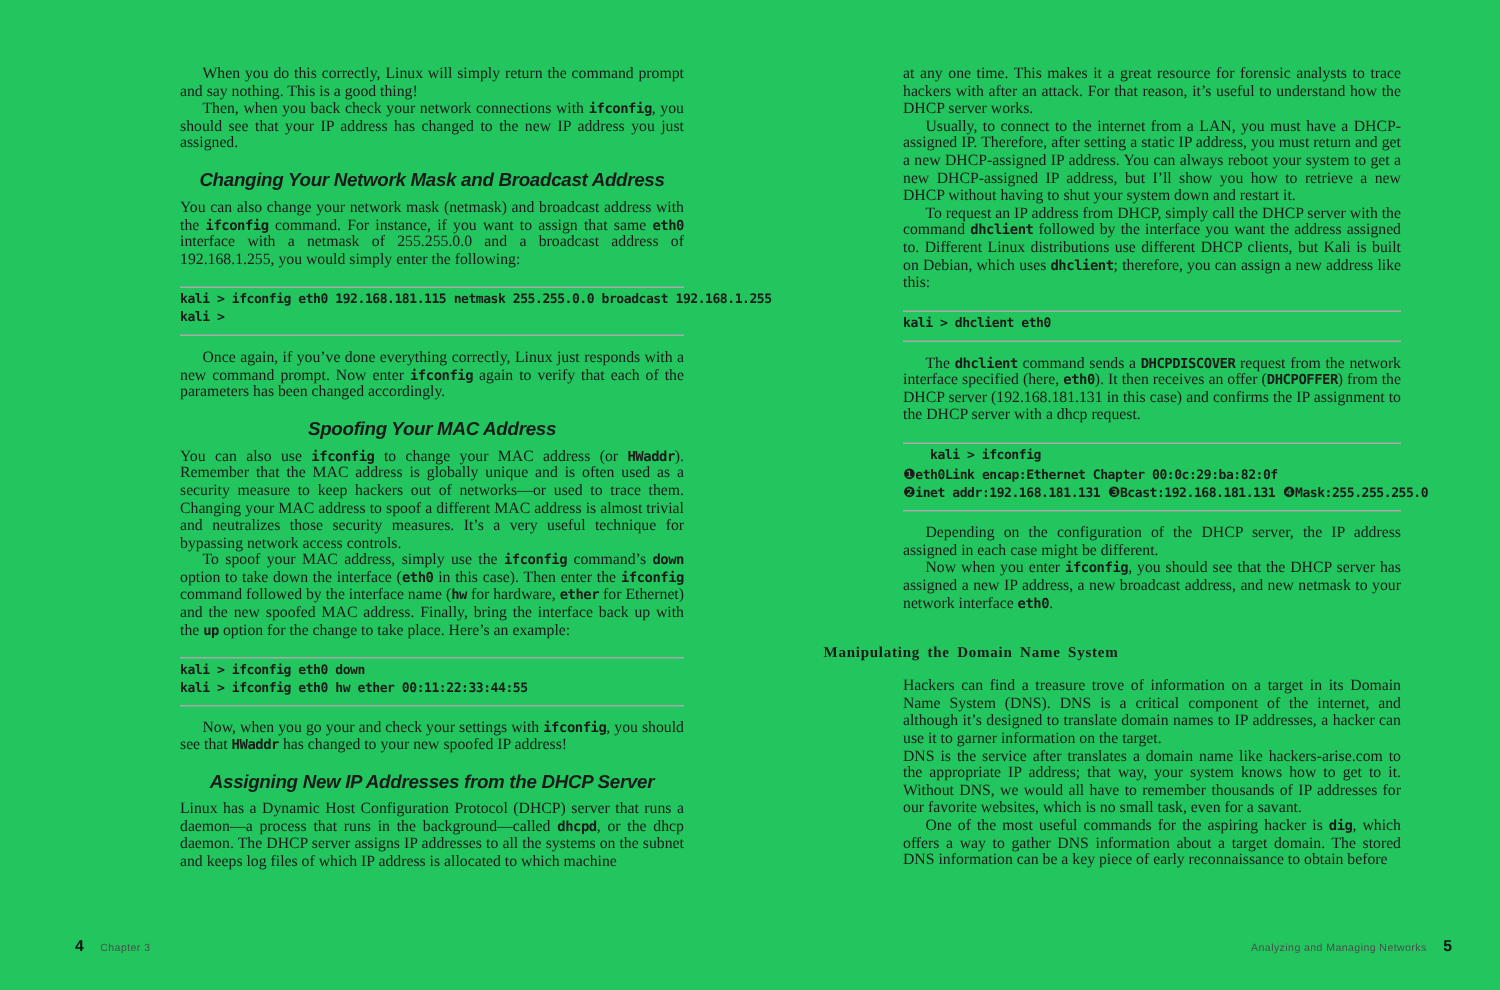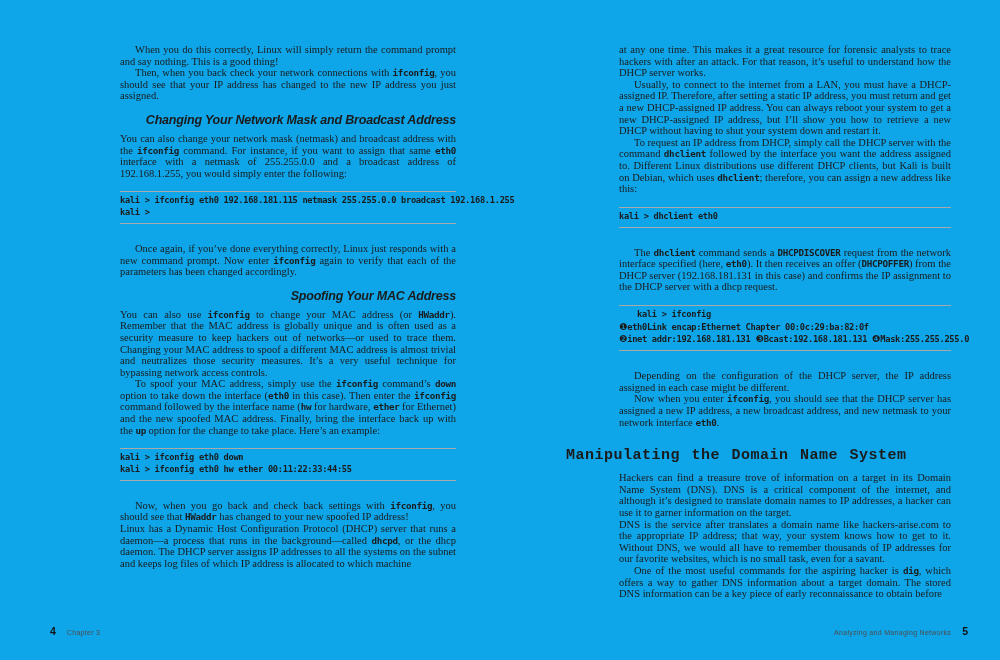--- a/index.html
+++ b/index.html
@@ -1,42 +1,42 @@
 <!DOCTYPE html>
 <html><head>
 <meta charset="utf-8">
 <style>
   html,body { margin:0; padding:0; background:#ffffff; }
   .spread {
-    position:relative; width:1000px; height:660px; background:#0ea5e9;
+    position:relative; width:1000px; height:660px; background:#22c55e;
     font-family:"Liberation Serif", serif; color:#1b1b1b; overflow:hidden;
   }
   .column {
     position:absolute; top:44px; font-size:10.5px; line-height:11.6px;
     text-align:justify; color:#1b1b1b;
   }
   .col-left  { left:120px; width:336px; }
-  .col-right { left:619px; width:332px; }
+  .col-right { left:602px; width:332px; }
 
   .para { margin:0; }
   .para.indent { text-indent:15px; }
 
   .bhead {
     font-family:"Liberation Sans", sans-serif; font-weight:bold; font-style:italic;
     font-size:12.5px; line-height:14px; margin:11px 0 6px 0; letter-spacing:-0.2px;
-    text-align:right;
+    text-align:center;
   }
   .ahead {
-    font-family:Liberation Mono, monospace; font-weight:bold;
-    font-size:15px; line-height:18px; margin:19px 0 7px -53px;
+    font-family:Liberation Serif, serif; font-weight:bold;
+    font-size:10px; line-height:18px; margin:19px 0 7px -53px;
     letter-spacing:0.5px; word-spacing:2px; text-align:left;
   }
   .codeblock {
     border-top:1px solid #a9a9a9; border-bottom:1px solid #a9a9a9;
-    margin:12px 0 19px 0; padding:3px 0 4px 0;
+    margin:12px 0 9px 0; padding:3px 0 4px 0;
     font-family:"DejaVu Sans Mono", monospace; font-weight:bold;
     font-size:8.7px; line-height:11.8px; text-align:left; letter-spacing:-0.3px;
   }
   .codeline { white-space:nowrap; }
   .codeline.ind { padding-left:18px; }
   .seg-c {
     font-family:"DejaVu Sans Mono", monospace; font-weight:bold;
     font-size:0.88em; letter-spacing:-0.3px;
   }
   .seg-i { }
@@ -70,21 +70,22 @@
         <div class="codeline"><span class="seg">kali &gt;</span></div>
       </div>
       <p class="para indent"><span class="seg">Once again, if you’ve done everything correctly, Linux just responds with a new command prompt. Now enter </span><span class="seg-c">ifconfig</span><span class="seg"> again to verify that each of the parameters has been changed accordingly.</span></p>
       <h3 class="bhead">Spoofing Your MAC Address</h3>
       <p class="para"><span class="seg">You can also use </span><span class="seg-c">ifconfig</span><span class="seg"> to change your MAC address (or </span><span class="seg-c">HWaddr</span><span class="seg">). Remember that the MAC address is globally unique and is often used as a security measure to keep hackers out of networks—or used to trace them. Changing your MAC address to spoof a different MAC address is almost trivial and neutralizes those security measures. It’s a very useful technique for bypassing network access controls.</span></p>
       <p class="para indent"><span class="seg">To spoof your MAC address, simply use the </span><span class="seg-c">ifconfig</span><span class="seg"> command’s </span><span class="seg-c">down</span><span class="seg"> option to take down the interface (</span><span class="seg-c">eth0</span><span class="seg"> in this case). Then enter the </span><span class="seg-c">ifconfig</span><span class="seg"> command followed by the interface name (</span><span class="seg-c">hw</span><span class="seg"> for hardware, </span><span class="seg-c">ether</span><span class="seg"> for Ethernet) and the new spoofed MAC address. Finally, bring the interface back up with the </span><span class="seg-c">up</span><span class="seg"> option for the change to take place. Here’s an example:</span></p>
       <div class="codeblock">
         <div class="codeline"><span class="seg">kali &gt; ifconfig eth0 down</span></div>
         <div class="codeline"><span class="seg">kali &gt; ifconfig eth0 hw ether 00:11:22:33:44:55</span></div>
       </div>
-      <p class="para indent"><span class="seg">Now, when you go back and check back settings with </span><span class="seg-c">ifconfig</span><span class="seg">, you should see that </span><span class="seg-c">HWaddr</span><span class="seg"> has changed to your new spoofed IP address!</span></p>
+      <p class="para indent"><span class="seg">Now, when you go your and check your settings with </span><span class="seg-c">ifconfig</span><span class="seg">, you should see that </span><span class="seg-c">HWaddr</span><span class="seg"> has changed to your new spoofed IP address!</span></p>
+      <h3 class="bhead">Assigning New IP Addresses from the DHCP Server</h3>
       <p class="para"><span class="seg">Linux has a Dynamic Host Configuration Protocol (DHCP) server that runs a </span><span class="seg-i">daemon</span><span class="seg">—a process that runs in the background—called </span><span class="seg-c">dhcpd</span><span class="seg">, or the </span><span class="seg-i">dhcp daemon</span><span class="seg">. The DHCP server assigns IP addresses to all the systems on the subnet and keeps log files of which IP address is allocated to which machine</span></p>
     </div>
 
   <div class="column col-right">
       <p class="para"><span class="seg">at any one time. This makes it a great resource for forensic analysts to trace hackers with after an attack. For that reason, it’s useful to understand how the DHCP server works.</span></p>
       <p class="para indent"><span class="seg">Usually, to connect to the internet from a LAN, you must have a DHCP-assigned IP. Therefore, after setting a static IP address, you must return and get a new DHCP-assigned IP address. You can always reboot your system to get a new DHCP-assigned IP address, but I’ll show you how to retrieve a new DHCP without having to shut your system down and restart it.</span></p>
       <p class="para indent"><span class="seg">To request an IP address from DHCP, simply call the DHCP server with the command </span><span class="seg-c">dhclient</span><span class="seg"> followed by the interface you want the address assigned to. Different Linux distributions use different DHCP clients, but Kali is built on Debian, which uses </span><span class="seg-c">dhclient</span><span class="seg">; therefore, you can assign a new address like this:</span></p>
       <div class="codeblock">
         <div class="codeline"><span class="seg">kali &gt; dhclient eth0</span></div>
       </div>

